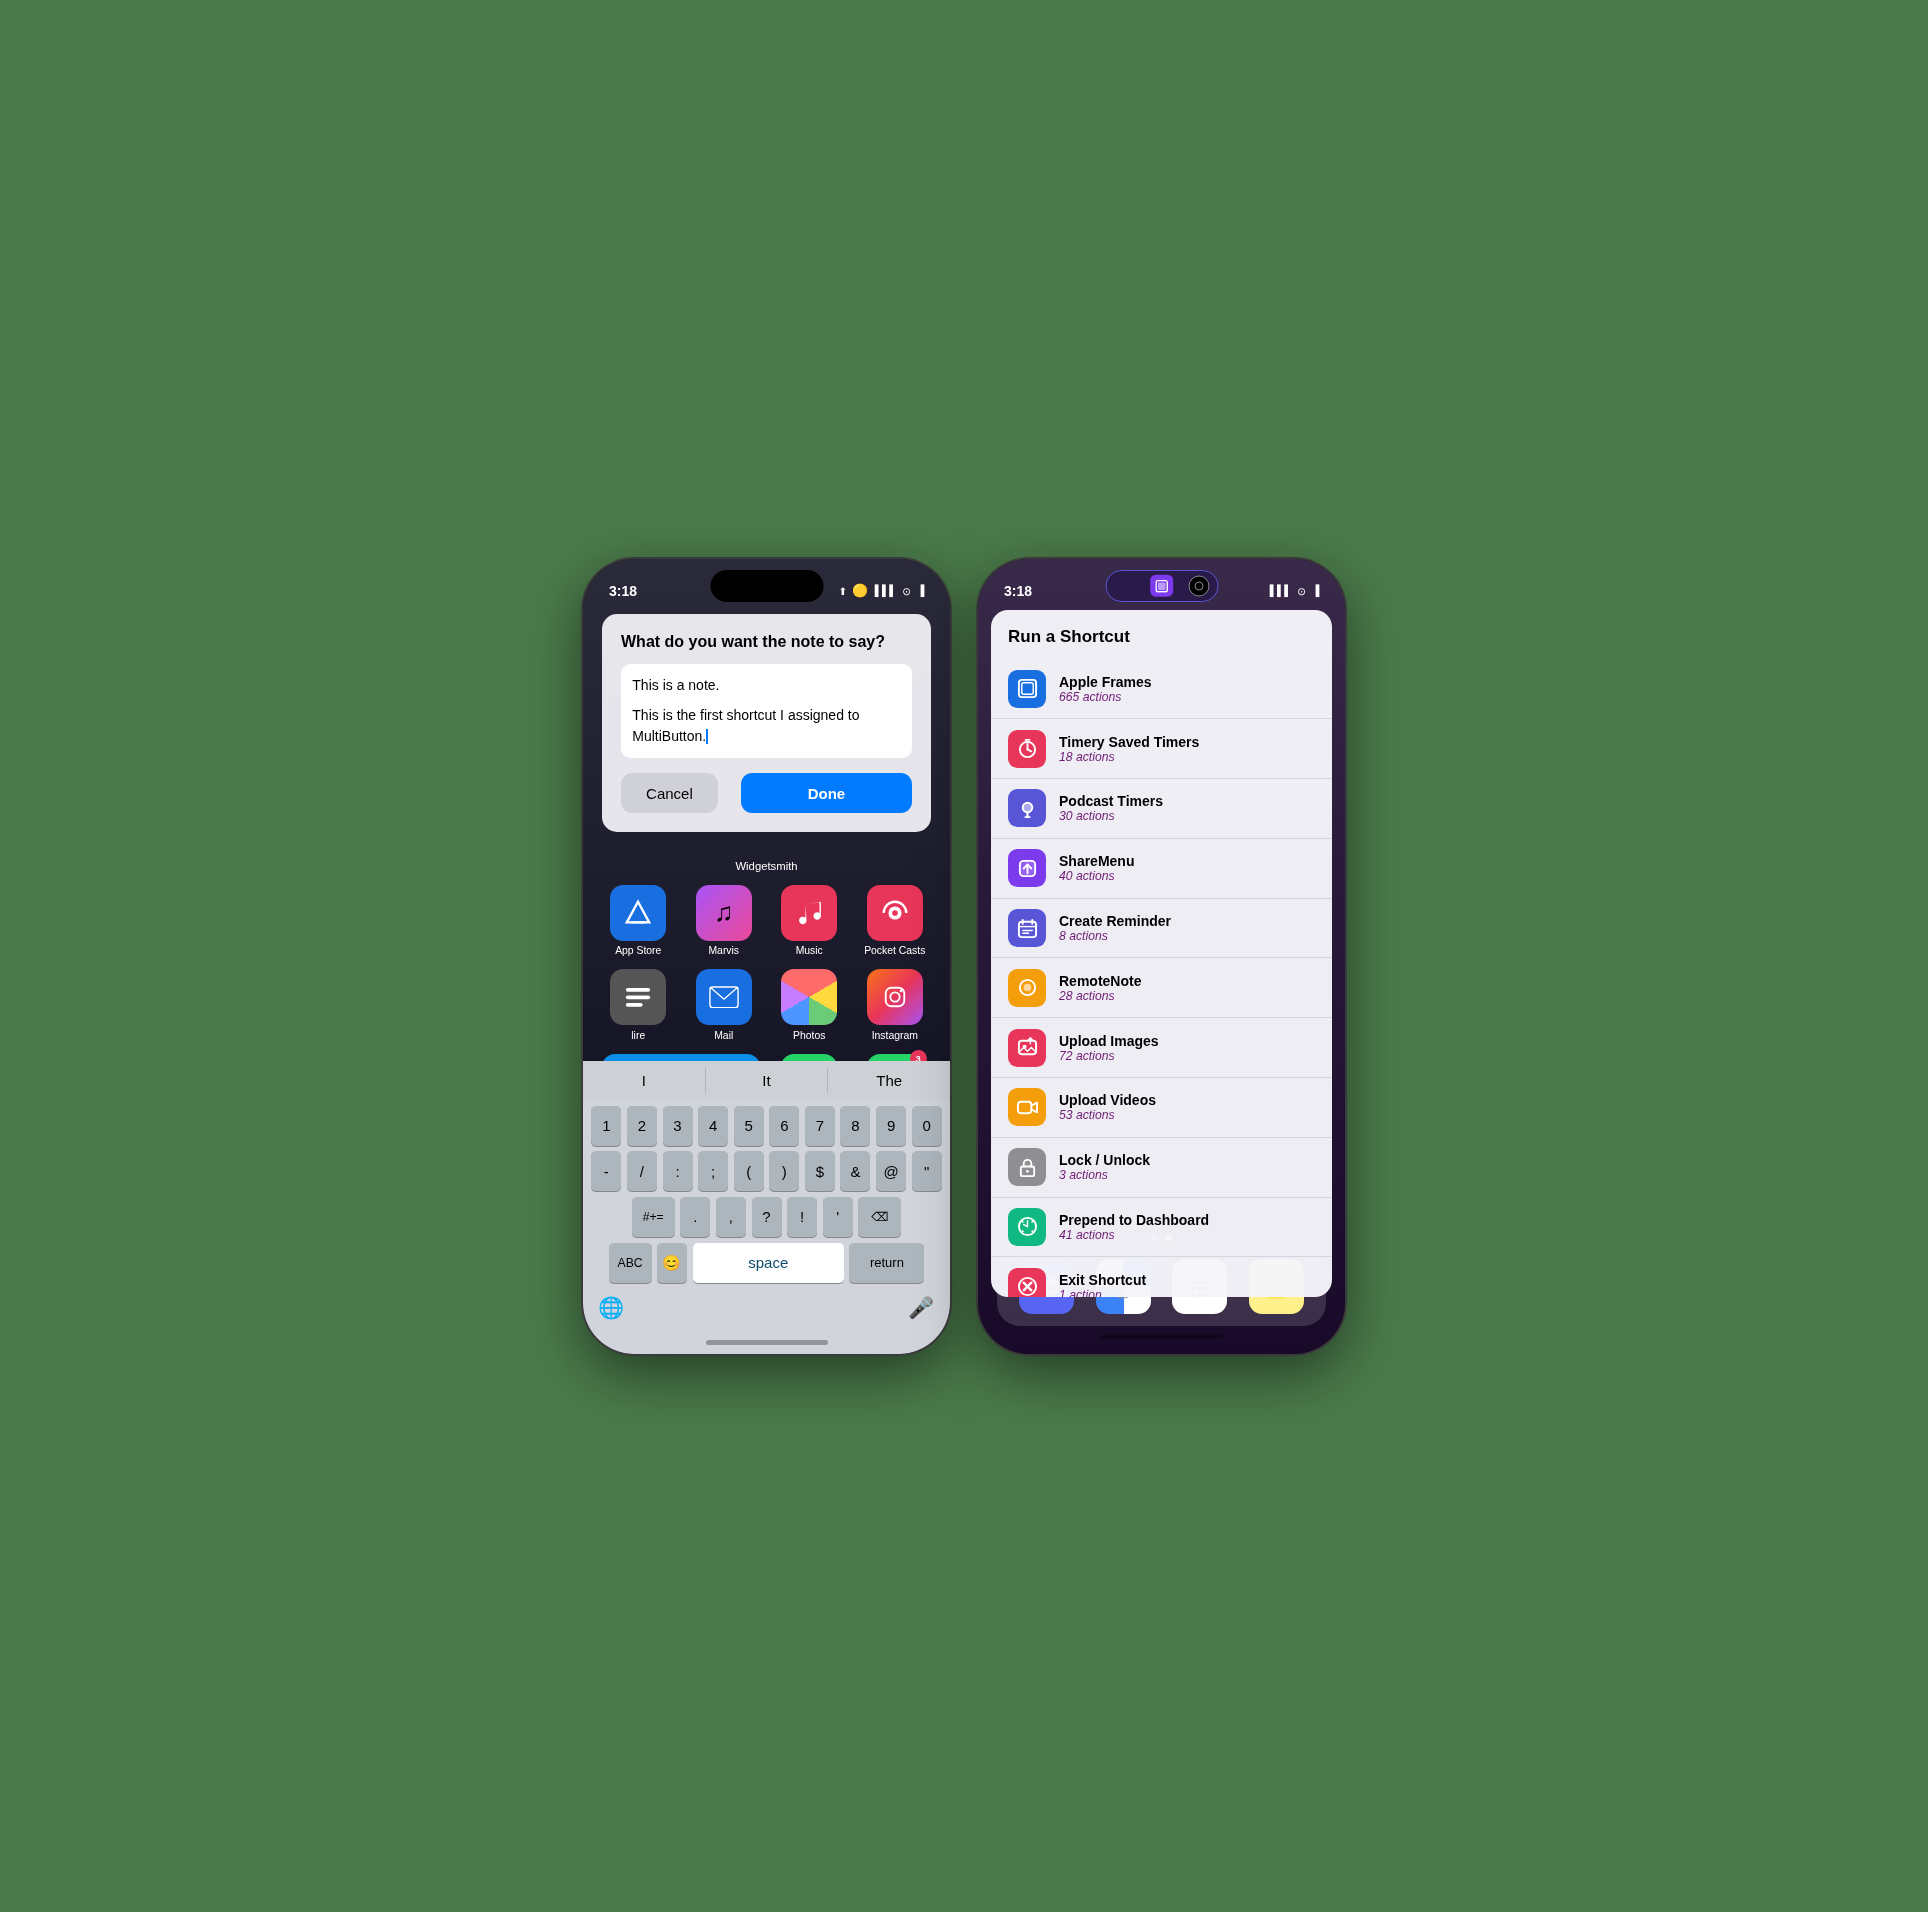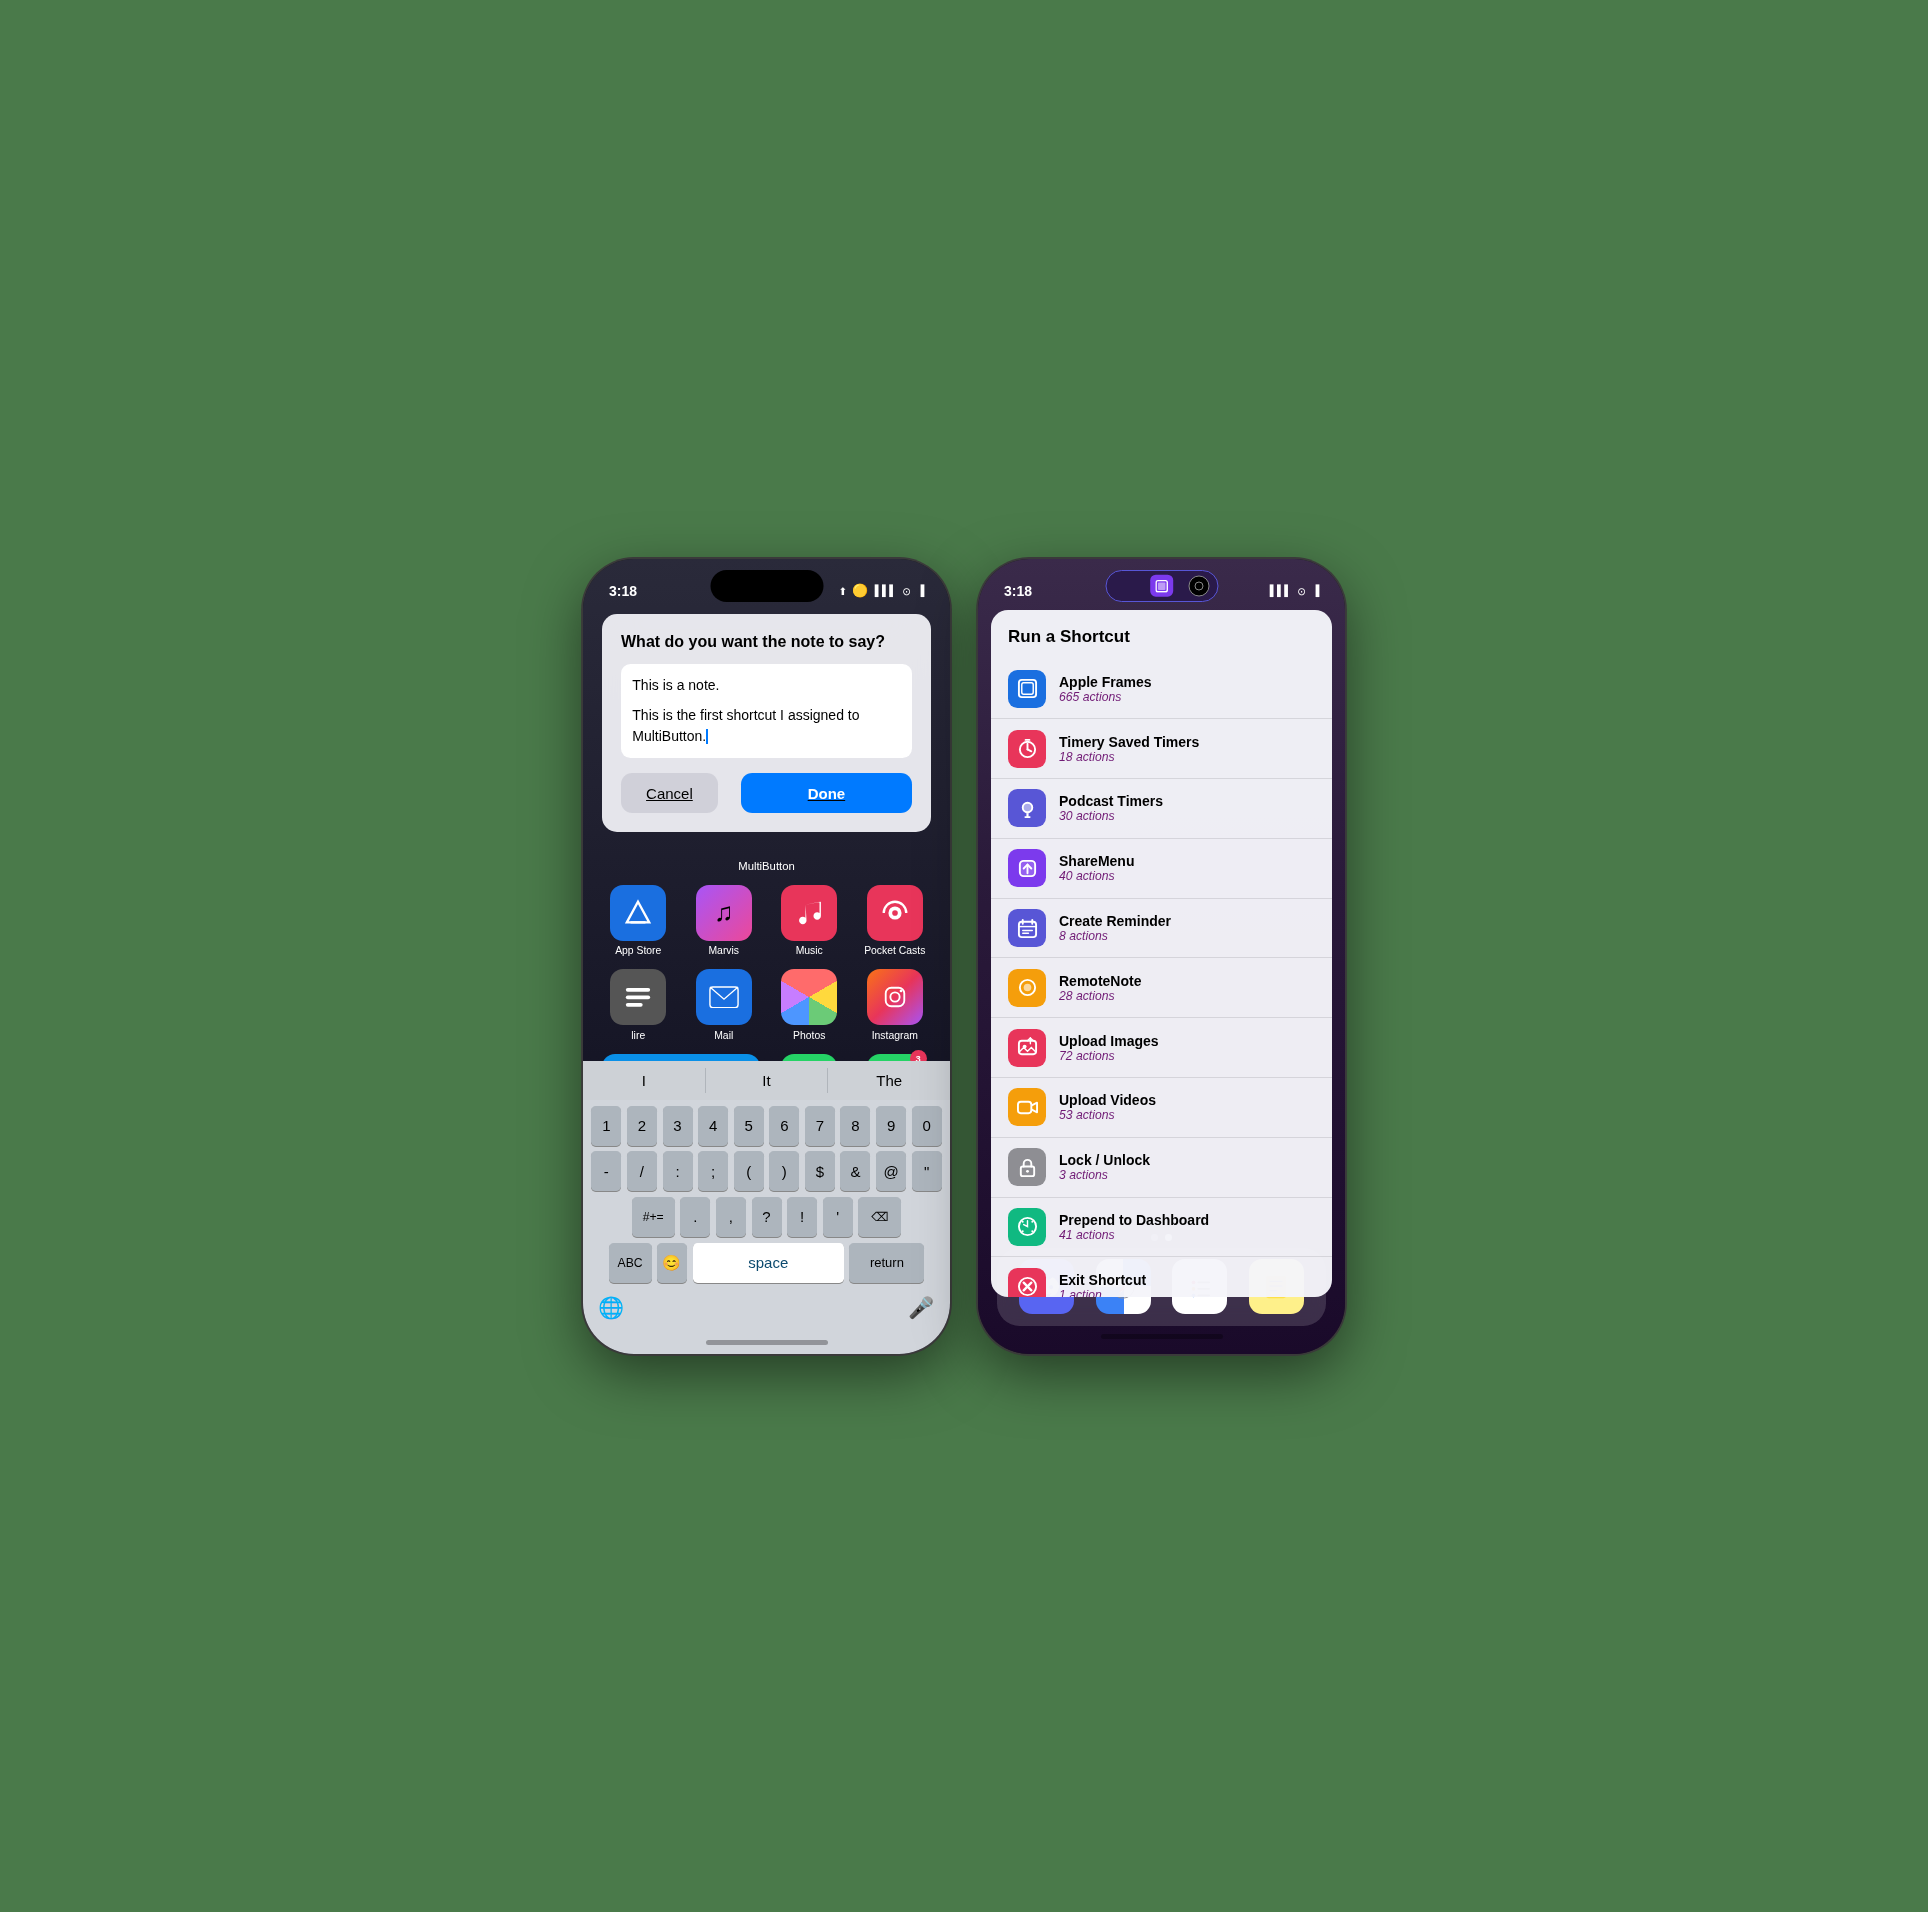--- a/index.html
+++ b/index.html
@@ -129,21 +129,20 @@
       width: 1.9px;
       height: 15px;
       background: #007AFF;
       vertical-align: text-bottom;
       animation: blink 1s infinite;
     }
     @keyframes blink { 0%,100% { opacity:1; } 50% { opacity:0; } }
     .dialog-buttons {
       display: flex;
       gap: 23px;
-      text-decoration: underline;
     }
     .btn-cancel {
       flex: 1;
       padding: 11.3px;
       background: rgba(200,200,210,0.7);
       border-radius: 11.3px;
       text-align: center;
       font-size: 15px;
       font-weight: 500;
       color: #000;
@@ -436,21 +435,21 @@
               <span>This is the first shortcut I assigned to MultiButton.</span><span class="cursor"></span>
             </div>
           </div>
           <div class="dialog-buttons">
             <div class="btn-cancel">Cancel</div>
             <div class="btn-done">Done</div>
           </div>
         </div>
 
         <div class="apps-area">
-          <div class="widgetsmith-label">MultiButton</div>
+          <div class="widgetsmith-label">Widgetsmith</div>
 
           <div class="app-grid">
             <div class="app-item">
               <div class="app-icon app-appstore">
                 <svg width="28" height="28" viewBox="0 0 30 30">
                     <path d="M15 3 L27 25 L3 25 Z" fill="none" stroke="white" stroke-width="2.5"></path>
                     <line x1="7" y1="25" x2="23" y2="25" stroke="white" stroke-width="2.5"></line>
                   </svg>
               </div>
               <div class="app-label">App Store</div>

